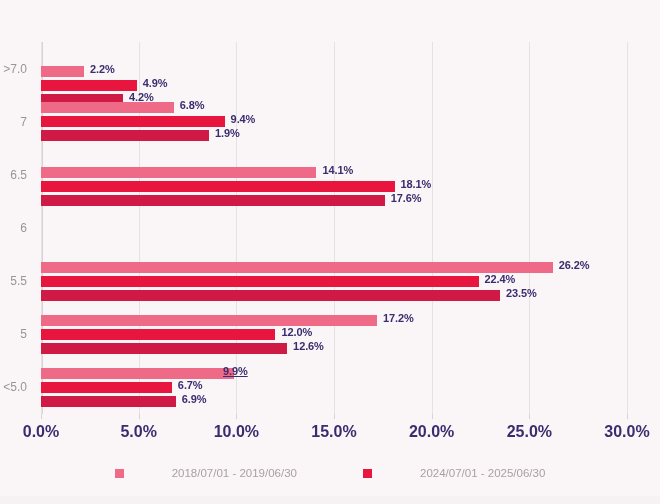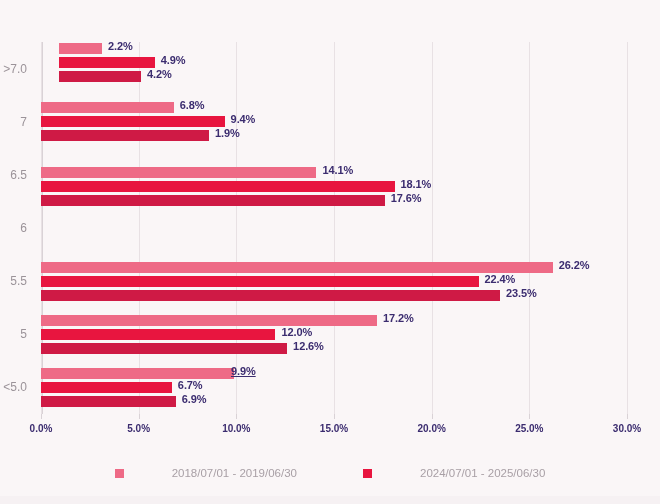--- a/index.html
+++ b/index.html
@@ -79,21 +79,21 @@
   }
   .tick-mark{
     position:absolute;
     top:0;
     width:1px;height:5px;
     background:#d9d2d6;
   }
   .tick-label{
     position:absolute;
     top:9px;
-    font-size:10px;
+    font-size:16px;
     font-weight:bold;
     color:#3b2c6f;
     transform:translateX(-50%);
     white-space:nowrap;
   }
   
   #legend{
     position:absolute;
     left:0; top:460px;
     width:660px;height:26px;
@@ -130,21 +130,21 @@
 
   <div id="plot">
     <div class="axis-line"></div>
   <div class="gridline" style="left: 0px;"></div>
       <div class="gridline" style="left: 97.6667px;"></div>
       <div class="gridline" style="left: 195.333px;"></div>
       <div class="gridline" style="left: 293px;"></div>
       <div class="gridline" style="left: 390.667px;"></div>
       <div class="gridline" style="left: 488.333px;"></div>
       <div class="gridline" style="left: 586px;"></div>
-      <div class="group" style="top: 1px; padding-left: 18px;">
+      <div class="group" style="top: 24px;">
         <div class="bar-row">
           <div class="bar" title="2018/07/01 - 2019/06/30 &gt;7.0: 2.2%" style="width: 42.9733px; background: rgb(238, 106, 134);"></div>
           <div class="bar-label" style="left: 48.9733px;">2.2%</div>
         </div>
         <div class="bar-row">
           <div class="bar" title="2024/07/01 - 2025/06/30 &gt;7.0: 4.9%" style="width: 95.7133px; background: rgb(232, 21, 63);"></div>
           <div class="bar-label" style="left: 101.713px;">4.9%</div>
         </div>
         <div class="bar-row">
           <div class="bar" title="2023/07/01 - 2024/06/30 &gt;7.0: 4.2%" style="width: 82.04px; background: rgb(207, 26, 69);"></div>
@@ -203,21 +203,21 @@
           <div class="bar-label" style="left: 240.4px;">12.0%</div>
         </div>
         <div class="bar-row">
           <div class="bar" title="2023/07/01 - 2024/06/30 5: 12.6%" style="width: 246.12px; background: rgb(207, 26, 69);"></div>
           <div class="bar-label" style="left: 252.12px;">12.6%</div>
         </div>
       </div>
       <div class="group" style="top: 325.929px;">
         <div class="bar-row">
           <div class="bar" title="2018/07/01 - 2019/06/30 &lt;5.0: 9.9%" style="width: 193.38px; background: rgb(238, 106, 134);"></div>
-          <div class="bar-label" style="left: 190px; text-decoration: underline;">9.9%</div>
+          <div class="bar-label" style="left: 182px; text-decoration: underline;">9.9%</div>
         </div>
         <div class="bar-row">
           <div class="bar" title="2024/07/01 - 2025/06/30 &lt;5.0: 6.7%" style="width: 130.873px; background: rgb(232, 21, 63);"></div>
           <div class="bar-label" style="left: 136.873px;">6.7%</div>
         </div>
         <div class="bar-row">
           <div class="bar" title="2023/07/01 - 2024/06/30 &lt;5.0: 6.9%" style="width: 134.78px; background: rgb(207, 26, 69);"></div>
           <div class="bar-label" style="left: 140.78px;">6.9%</div>
         </div>
       </div>

